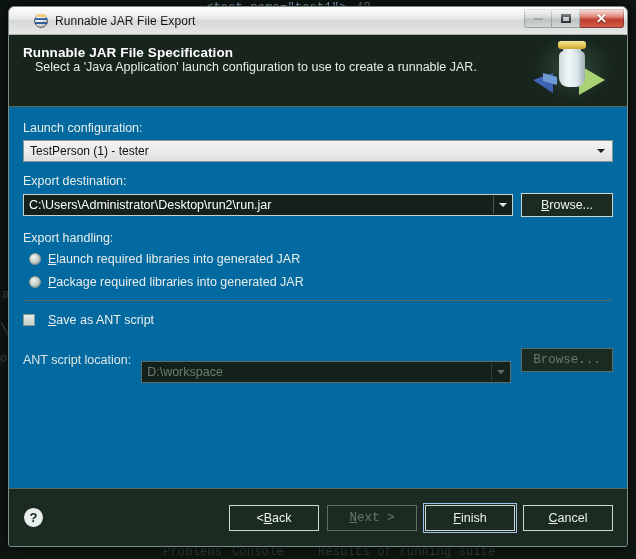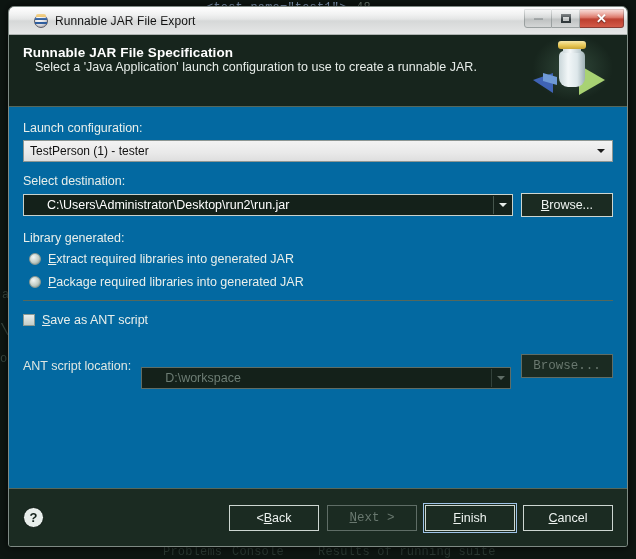--- a/index.html
+++ b/index.html
@@ -235,21 +235,21 @@
 
   
   .row { display: flex; align-items: center; gap: 8px; }
   .combo-dark {
     flex: 1 1 auto;
     height: 22px;
     background: #14211a;
     border: 1px solid #c8d2cc;
     box-sizing: border-box;
     display: flex; align-items: center;
-    padding-left: 23px;
+    padding-left: 5px;
     color: #ffffff;
     font-size: 12.5px;
     position: relative;
   }
   .combo-dark .caret-box {
     position: absolute; right: 1px; top: 1px; bottom: 1px; width: 17px;
     display: flex; align-items: center; justify-content: center;
     border-left: 1px solid #46564d;
   }
   .combo-dark .caret {
@@ -315,22 +315,22 @@
     border-color: #5d81a5;
   }
 
   .hsep {
     height: 0;
     border-top: 1px solid #55685c;
     margin: 10px 0 12px 0;
   }
 
   .check-row {
-    display: flex; align-items: center; gap: 7px;
-    margin-bottom: 16px;
+    display: flex; align-items: center; gap: 13px;
+    margin-bottom: 10px;
   }
   .checkbox {
     width: 12px; height: 12px;
     box-sizing: border-box;
     background: linear-gradient(to bottom, #e9eeec, #c3cdc8);
     border: 1px solid #8d9a93;
     flex: 0 0 auto;
   }
 
   .ant-row { display: flex; align-items: center; gap: 10px; }
@@ -412,39 +412,39 @@
   </div>
 
   <div id="dlgbody">
 
     <div class="field-label">Launch configuration:</div>
     <div class="combo-light">
       <span>TestPerson (1) - tester</span>
       <span class="caret"></span>
     </div>
 
-    <div class="field-label" style="margin-top:12px;">Select destination:</div>
+    <div class="field-label" style="margin-top:12px;">Export destination:</div>
     <div class="row">
       <div class="combo-dark">
         <span>C:\Users\Administrator\Desktop\run2\run.jar</span>
         <span class="caret-box">
           <span class="caret"></span>
         </span>
       </div>
       <div class="btn" style="width:92px;min-width:92px;">
         <span class="u">B</span>
           <span>rowse...</span>
       </div>
     </div>
 
-    <div class="field-label group-title">Library generated:</div>
+    <div class="field-label group-title">Export handling:</div>
 
     <div class="radio-row">
       <span class="radio"></span>
-      <span><span class="u">E</span><span>xtract required libraries into generated JAR</span></span>
+      <span><span class="u">E</span><span>launch required libraries into generated JAR</span></span>
     </div>
     <div class="radio-row">
       <span class="radio"></span>
       <span><span class="u">P</span><span>ackage required libraries into generated JAR</span></span>
     </div>
 
     <div class="hsep"></div>
 
     <div class="check-row">
       <span class="checkbox"></span>

